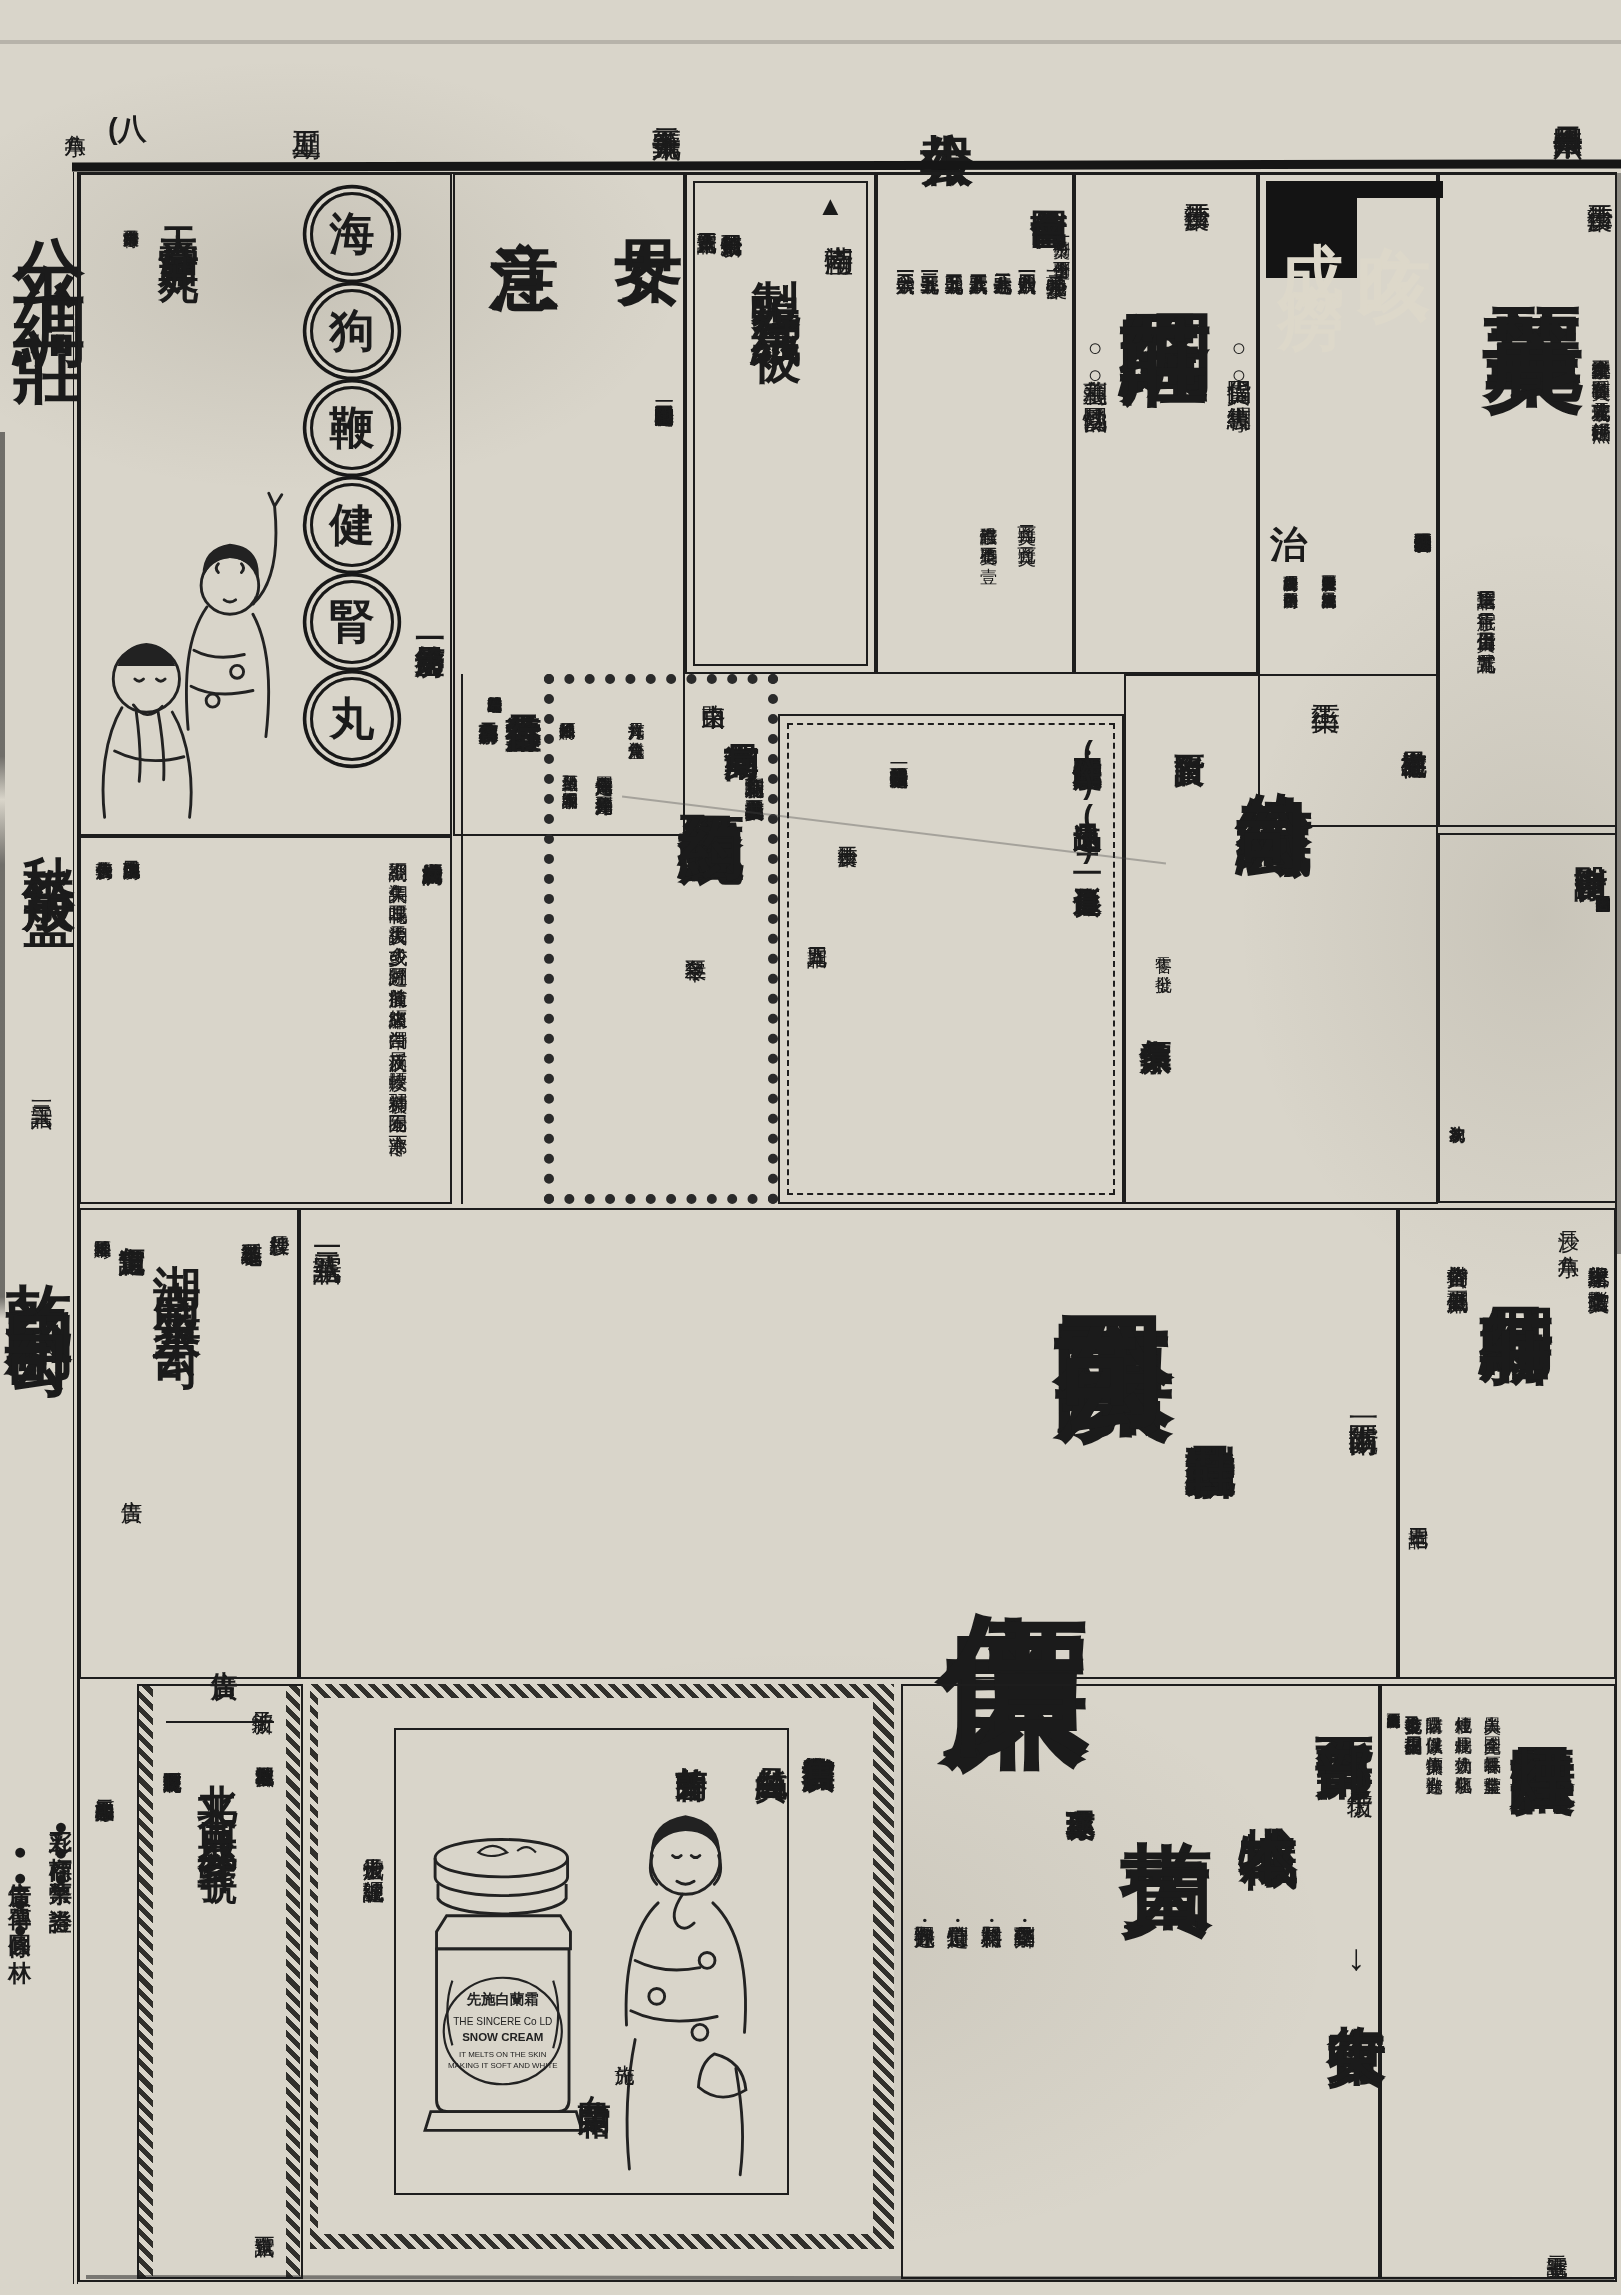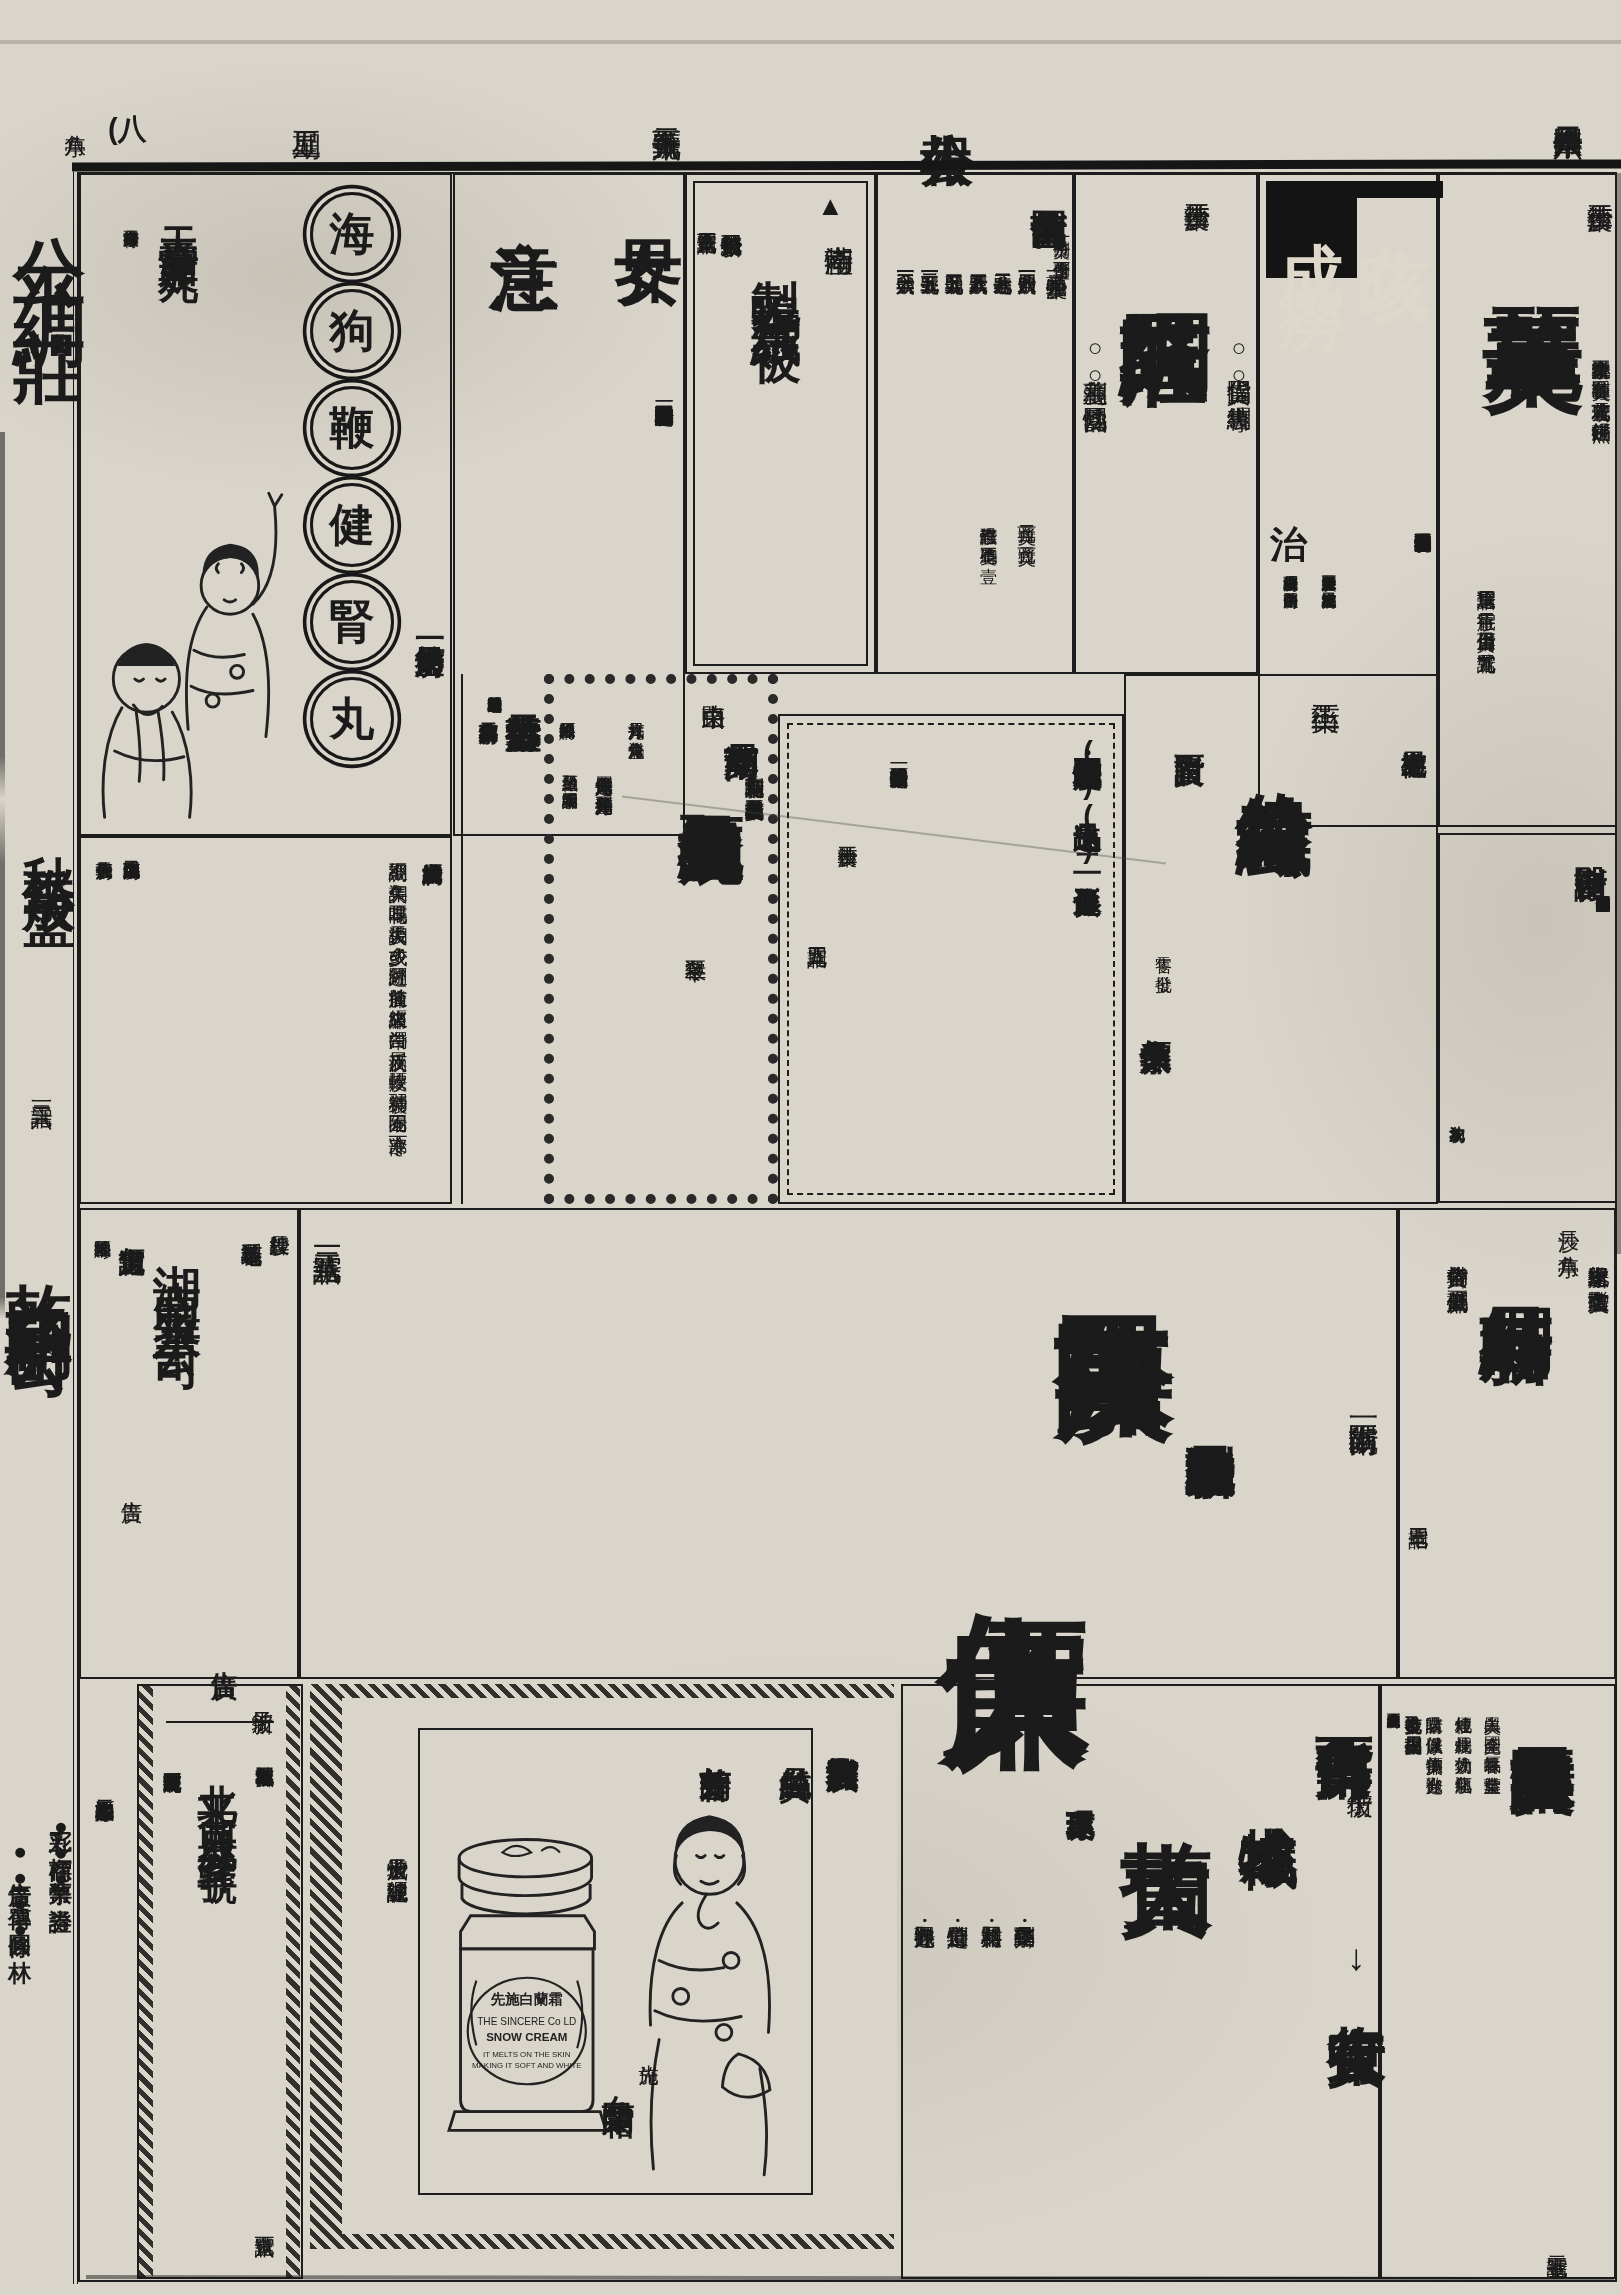--- a/index.html
+++ b/index.html
@@ -225,21 +225,21 @@
     <div class="v b serif" style="left:333px;top:94px;font-size:59px;line-height:1.1;">犧牲成本</div>
     <div class="v b serif" style="left:212px;top:81px;font-size:92px;line-height:1.12;">大拍賣</div>
     <div class="v b" style="left:160px;top:101px;height:238px;font-size:29px;">專運環球良藥</div>
     <div class="v" style="left:107px;top:223px;height:346px;font-size:21.6px;">冬季藥品・齊到</div>
     <div class="v" style="left:74px;top:223px;height:346px;font-size:21.6px;">照相器具・材料</div>
     <div class="v" style="left:40px;top:223px;height:346px;font-size:21.6px;">定價特別・公道</div>
     <div class="v" style="left:7.2px;top:223px;height:346px;font-size:21.6px;">歡迎各界・光照</div>
   </div>
 
   <div class="abs floral" style="left:310px;top:1684px;width:584px;height:565px;padding:0;box-sizing:border-box;">
-    <div class="abs" style="left:32px;top:14.4px;width:555px;height:536px;background:#d9d5ca;position:absolute;">
+    <div class="abs" style="left:8px;top:14.4px;width:555px;height:536px;background:#d9d5ca;position:absolute;">
       <div class="v b" style="left:481px;top:33px;height:447px;font-size:33px;line-height:1.2;">各大洋廣貨號均有出售</div>
       <div class="box" style="left:76px;top:30px;width:395px;height:467px;border-width:2.2px;">
         <div class="v b serif" style="left:316px;top:13px;width:79px;height:85px;font-size:32px;line-height:1.2;">品質純白</div>
         <div class="v b serif" style="left:236px;top:13px;width:79px;height:85px;font-size:32px;line-height:1.2;">芳香如蘭</div>
         <svg style="position:absolute;left:196px;top:50px;" width="187" height="404" viewBox="0 0 260 560" fill="none" stroke="#222" stroke-width="4" stroke-linecap="round">
           <circle cx="130" cy="110" r="48"></circle>
           <path d="M82,104 Q80,56 130,48 Q180,56 178,104 Q166,70 130,70 Q94,72 82,104 Z" fill="#222" stroke="none"></path>
           <path d="M84,104 q-8,26 6,40 M176,104 q8,26 -6,40" fill="none"></path>
           <path d="M112,104 q6,6 12,0 M138,104 q6,6 12,0 M118,140 q12,8 24,0"></path>
           <path d="M126,158 q-20,30 -6,44 q10,8 22,-4"></path>

